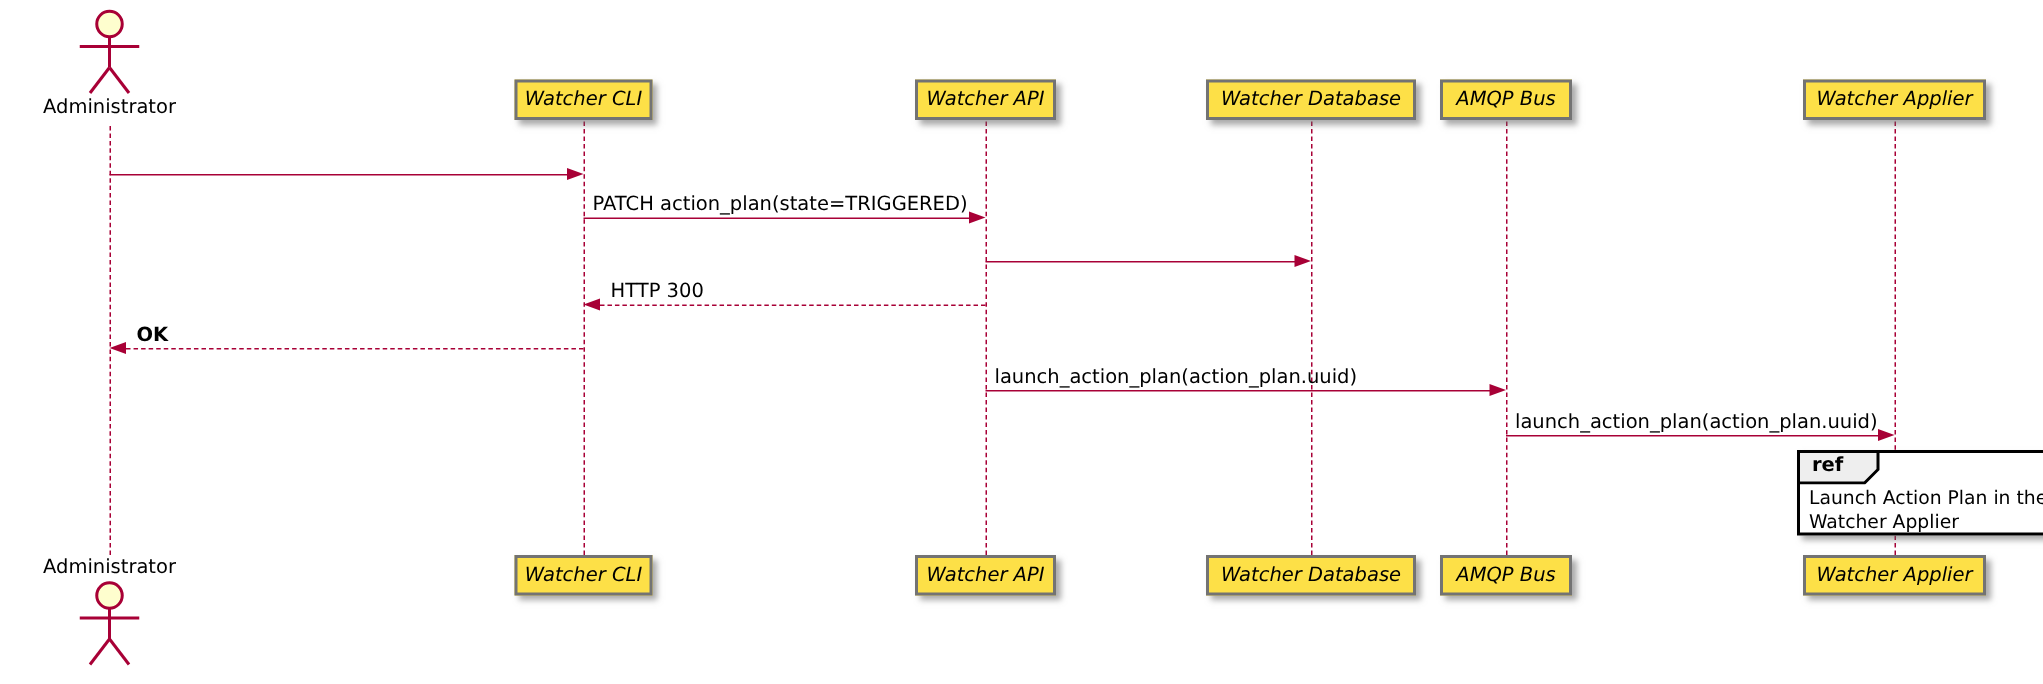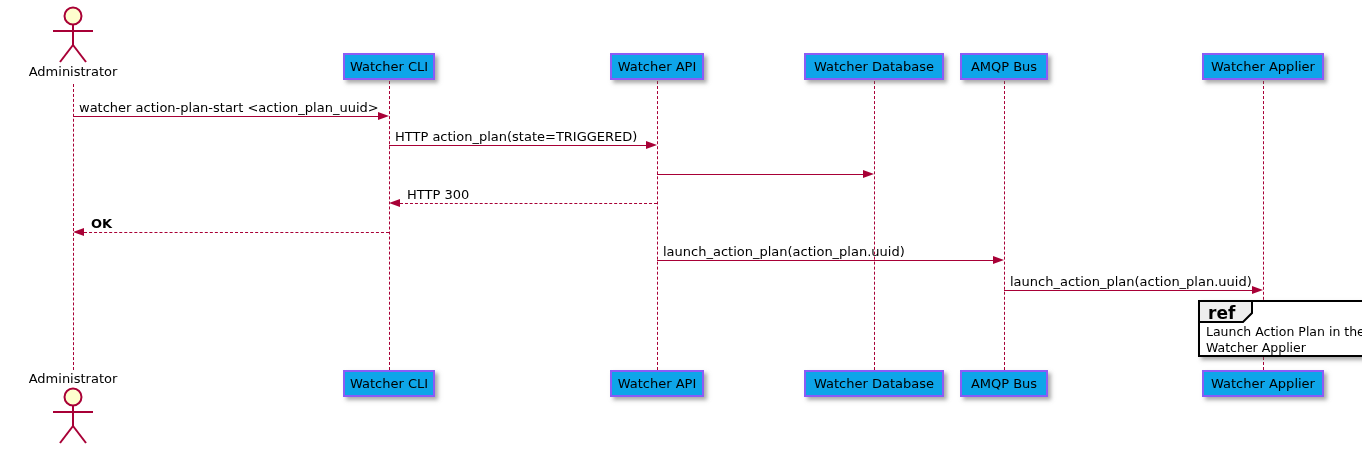--- a/index.html
+++ b/index.html
@@ -7,24 +7,24 @@
     width:1362px; height:456px; background:#ffffff;
     font-family:"DejaVu Sans", sans-serif; color:#000;
     position:relative; overflow:hidden;
   }
   .diagram { position:absolute; left:16px; top:0; width:1362px; height:357px; }
 
   .lifeline {
     position:absolute; width:0; border-left:1px dashed #A80036; z-index:1;
   }
   .pbox {
-    position:absolute; height:27px; background:#0ea5e9;
-    border:2px solid #8b5cf6; box-shadow:3px 3px 4px rgba(100,100,100,0.55);
+    position:absolute; height:27px; background:#fde047;
+    border:2px solid #737373; box-shadow:3px 3px 4px rgba(100,100,100,0.55);
     display:flex; align-items:center; justify-content:center;
-    font-size:13px; white-space:nowrap; z-index:3;
+    font-size:13px; white-space:nowrap; z-index:3;font-style:italic;
   }
   .actor-label {
     position:absolute; font-size:13px; text-align:center; white-space:nowrap; z-index:3;
   }
   .actor-fig { position:absolute; z-index:3; }
 
   .msg-label {
     position:absolute; font-size:13px; white-space:nowrap; z-index:2;
   }
   .msg-line {
@@ -38,21 +38,21 @@
   .arr.right { border-left:11px solid #A80036; }
   .arr.left  { border-right:11px solid #A80036; }
 
   .ref-box {
     position:absolute; left:1182px; top:300px; width:174px; height:57px;
     background:#ffffff; border:2px solid #000;
     box-shadow:3px 3px 4px rgba(100,100,100,0.55); z-index:5;
   }
   .ref-tab { position:absolute; left:-2px; top:-2px; width:56px; height:23px; }
   .ref-tab-label {
-    position:absolute; left:8px; top:1px; font-size:17px; font-weight:bold; z-index:6;
+    position:absolute; left:8px; top:1px; font-size:13px; font-weight:bold; z-index:6;
   }
   .ref-line { position:absolute; left:6px; font-size:12.5px; white-space:nowrap; }
   .ref-line.l1 { top:22px; }
   .ref-line.l2 { top:38px; }
 </style>
 </head>
 <body>
 
 <div class="diagram">
 
@@ -73,25 +73,24 @@
     </svg>
   </div>
   <div class="actor-label" style="left:0px; top:64px; width:114px;">Administrator</div>
 
   <div class="pbox" style="left:327px;  top:53px; width:92px;">Watcher CLI</div>
   <div class="pbox" style="left:594px;  top:53px; width:94px;">Watcher API</div>
   <div class="pbox" style="left:788px;  top:53px; width:140px;">Watcher Database</div>
   <div class="pbox" style="left:944px;  top:53px; width:88px;">AMQP Bus</div>
   <div class="pbox" style="left:1186px; top:53px; width:122px;">Watcher Applier</div>
 
-  <div class="msg-label" style="left:63px; top:100px;">watcher action-plan-start &lt;action_plan_uuid&gt;</div>
   <div class="msg-line" style="left:57px; top:116px; width:306px;"></div>
   <div class="arr right" style="left:362px; top:112px;"></div>
 
-  <div class="msg-label" style="left:379px; top:129px;">HTTP action_plan(state=TRIGGERED)</div>
+  <div class="msg-label" style="left:379px; top:129px;">PATCH action_plan(state=TRIGGERED)</div>
   <div class="msg-line" style="left:373px; top:145px; width:258px;"></div>
   <div class="arr right" style="left:630px; top:141px;"></div>
 
   <div class="msg-line" style="left:641px; top:174px; width:207px;"></div>
   <div class="arr right" style="left:847px; top:170px;"></div>
 
   <div class="msg-label" style="left:391px; top:187px;">HTTP 300</div>
   <div class="msg-line dashed" style="left:384px; top:203px; width:257px;"></div>
   <div class="arr left" style="left:373px; top:199px;"></div>
 

